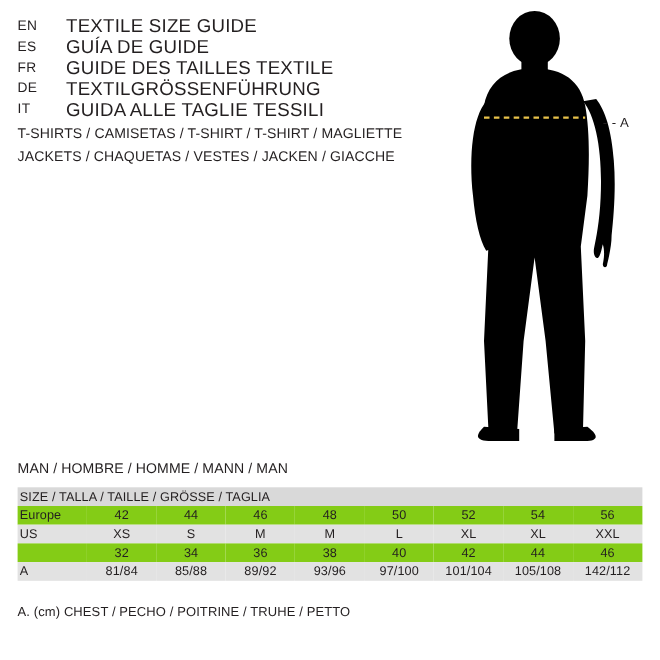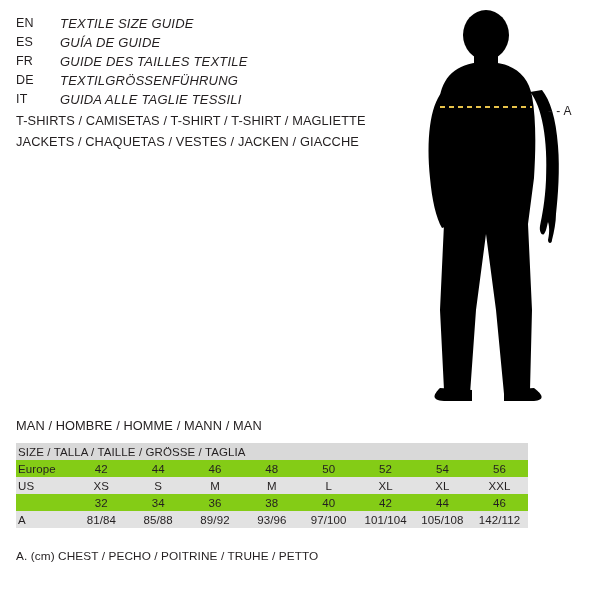--- a/index.html
+++ b/index.html
@@ -34,22 +34,21 @@
     font-size: 12.5px;
     line-height: 19px;
     letter-spacing: .2px;
   }
   .lang-code {
     width: 44px;
     flex: 0 0 44px;
     font-size: 12.5px;
   }
   .lang-text {
-    font-size: 13px;
-    font-style: italic;
+    font-size: 17px;
   }
 
   
   .cats {
     position: absolute;
     left: 16px;
     top: 110px;
     width: 420px;
   }
   .cat-line {
@@ -90,21 +89,21 @@
 
   
   .table-wrap {
     position: absolute;
     left: 16px;
     top: 443px;
     width: 568px;
   }
   table.size-table {
     border-collapse: collapse;
-    width: 512px;
+    width: 568px;
     font-size: 11.5px;
     table-layout: fixed;
   }
   table.size-table td {
     padding: 0;
     height: 17px;
     vertical-align: middle;
     letter-spacing: .1px;
   }
   .row-head td {

